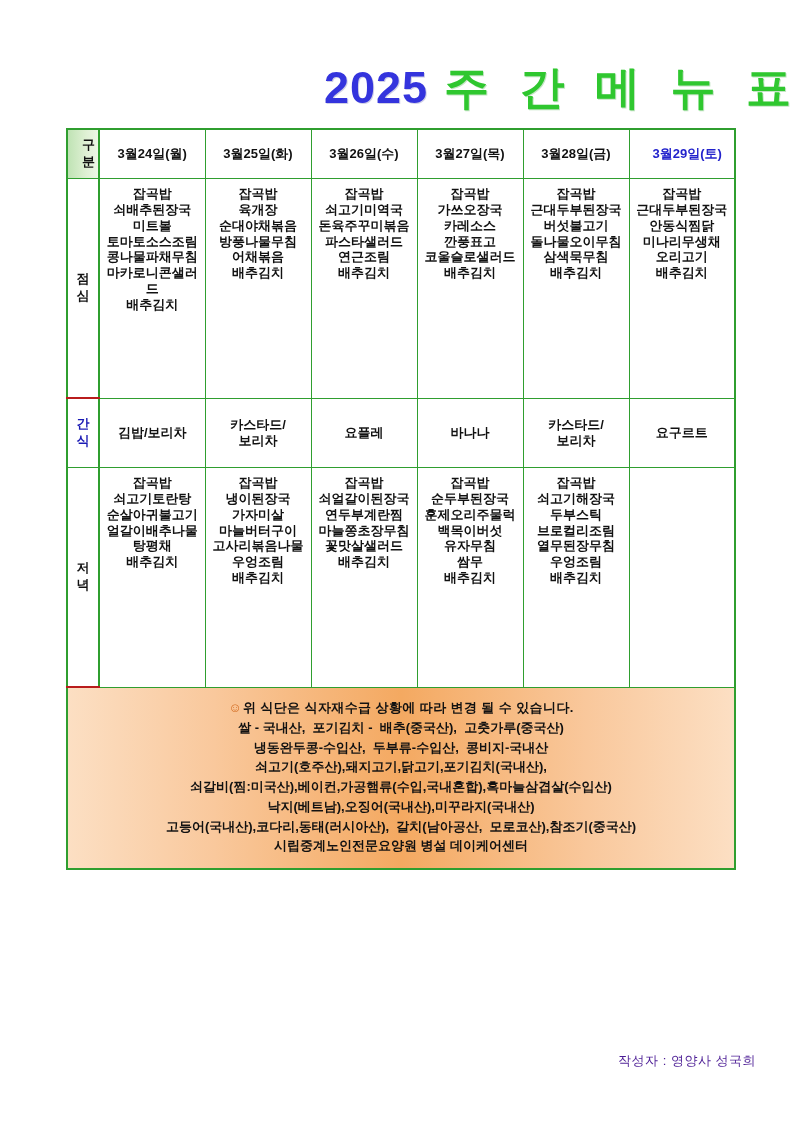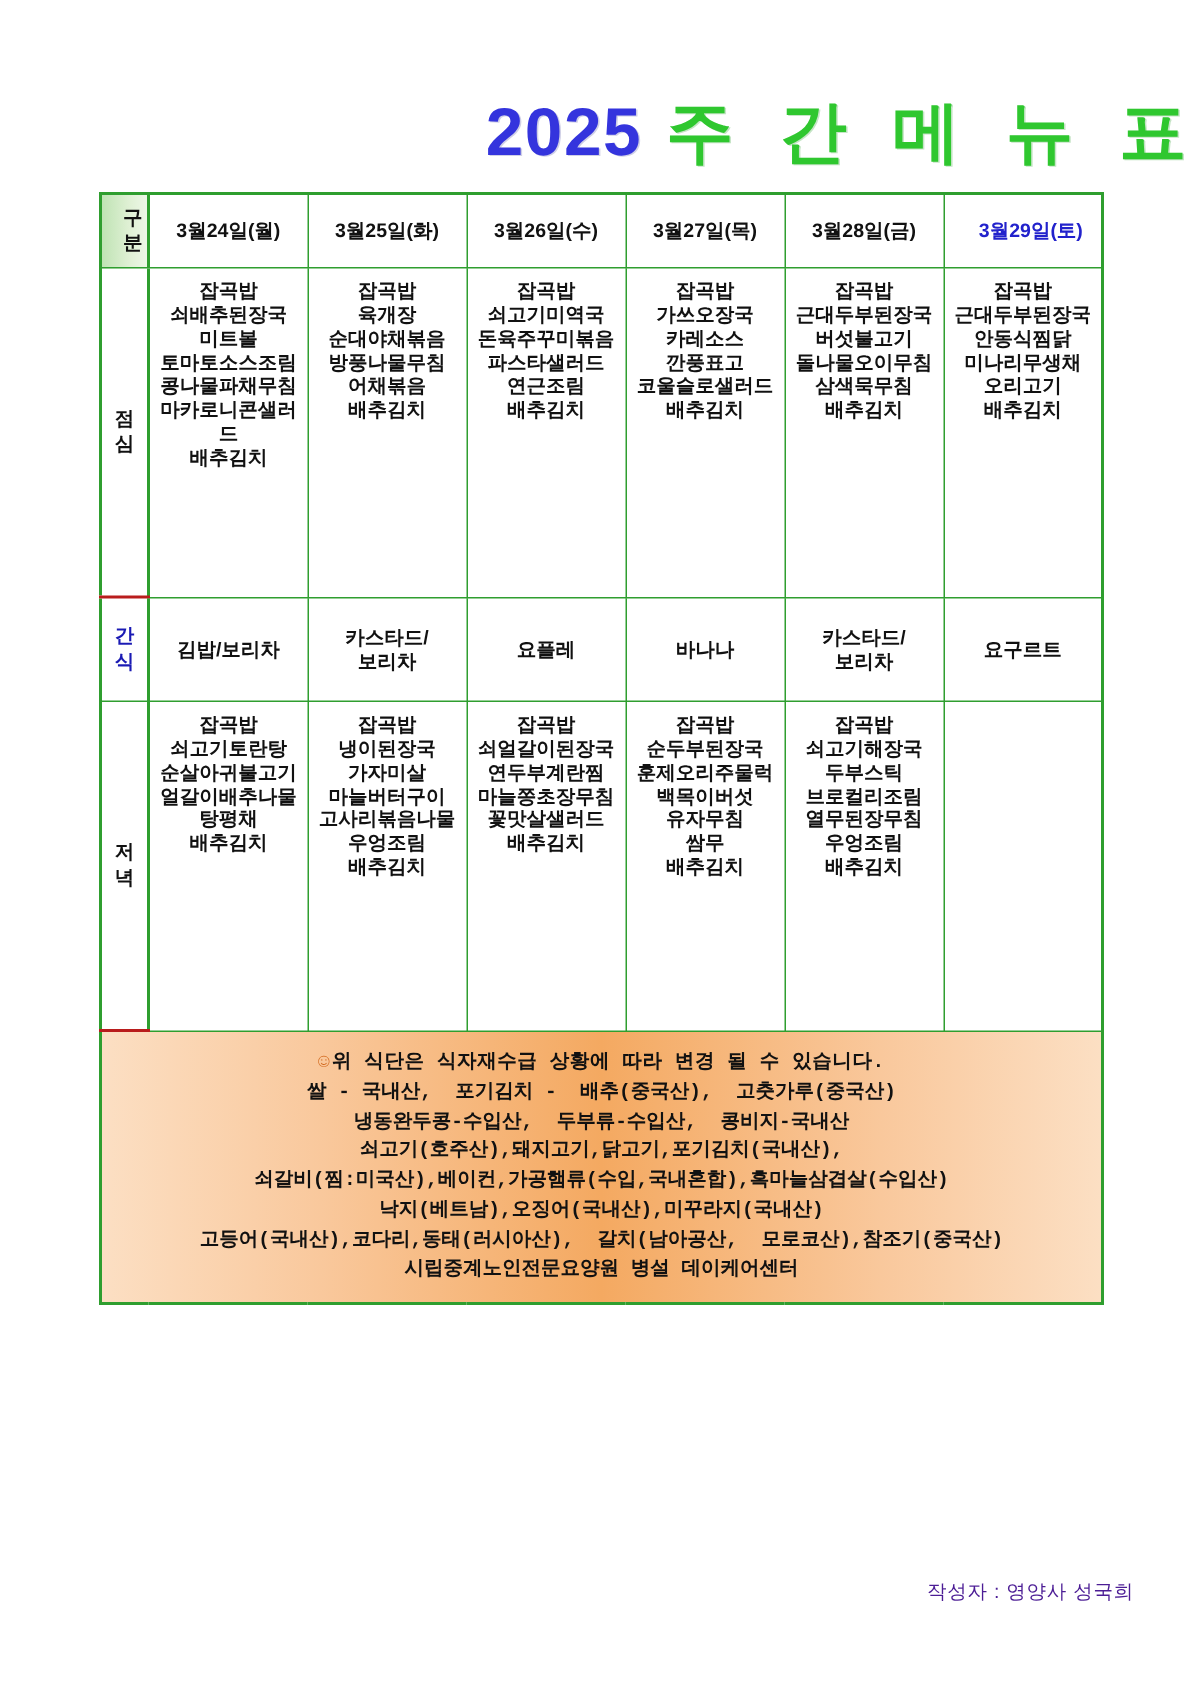--- a/index.html
+++ b/index.html
@@ -112,21 +112,20 @@
     font-size: 13px;
     white-space: pre-line;
   }
   .snack-cell .dish-list { justify-content: center; padding: 4px 2px; }
   .snack-cell .dish { font-size: 13px; }
 
   
   .note-row td {
     border-top: 2px solid #2f9e2f;
     padding: 0;
-    font-family: Liberation Mono, monospace;
   }
   .note-box {
     background: linear-gradient(to right,
         #fcdfc3 0%, #f9c89c 22%, #f4a961 50%, #f9c89c 78%, #fcdfc3 100%);
     padding: 10px 6px 12px 6px;
     text-align: center;
   }
   .note-line {
     font-size: 13px;
     font-weight: bold;

